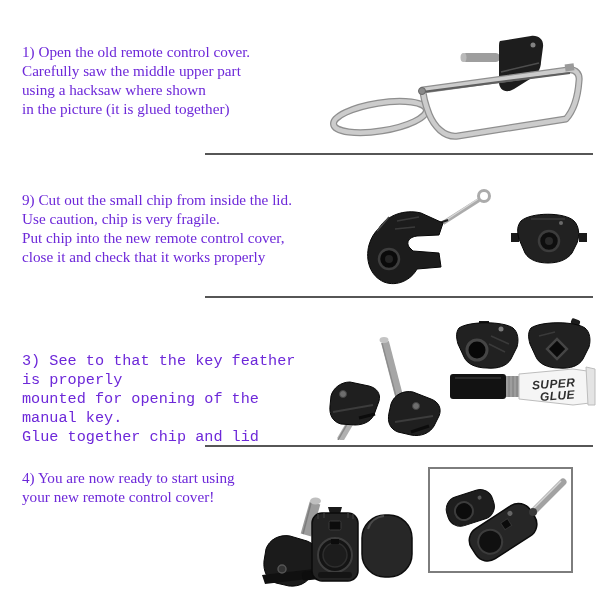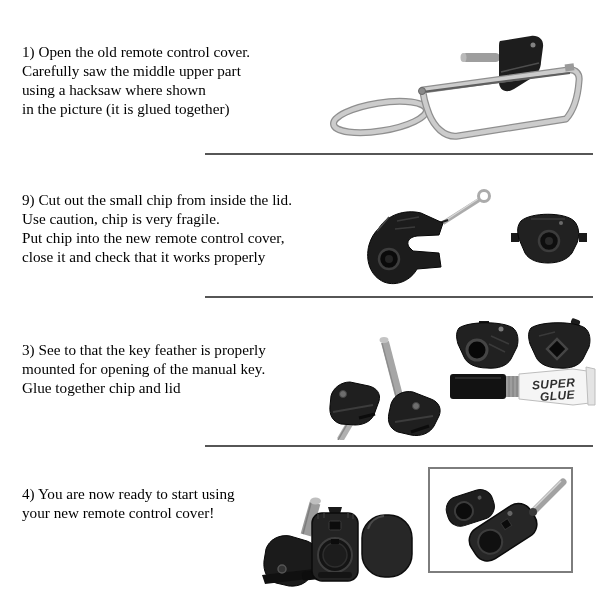--- a/index.html
+++ b/index.html
@@ -8,27 +8,27 @@
     width:600px;height:600px;
     background:#ffffff;
     overflow:hidden;
     font-family:"Liberation Serif", serif;
   }
   .step-text{
     position:absolute;
     margin:0;
     font-size:15.2px;
     line-height:19px;
-    color:#000000;
+    color:#6d28d9;
     white-space:pre-line;
   }
   #t1{left:22px;top:42px;width:300px;}
   #t2{left:22px;top:190px;width:315px;}
-  #t3{left:22px;top:340px;width:300px;}
-  #t4{left:22px;top:484px;width:300px;}
+  #t3{left:22px;top:352px;width:300px;font-family:Liberation Mono, monospace;}
+  #t4{left:22px;top:468px;width:300px;}
   .divider{
     position:absolute;
     left:205px;width:388px;height:2px;
     background:#565656;
   }
   #d1{top:153px;} #d2{top:296px;} #d3{top:445px;}
   .illus{position:absolute;}
   #i1{left:318px;top:14px;width:280px;height:138px;}
   #i2{left:353px;top:183px;width:238px;height:112px;}
   #i3{left:303px;top:312px;width:294px;height:128px;}

